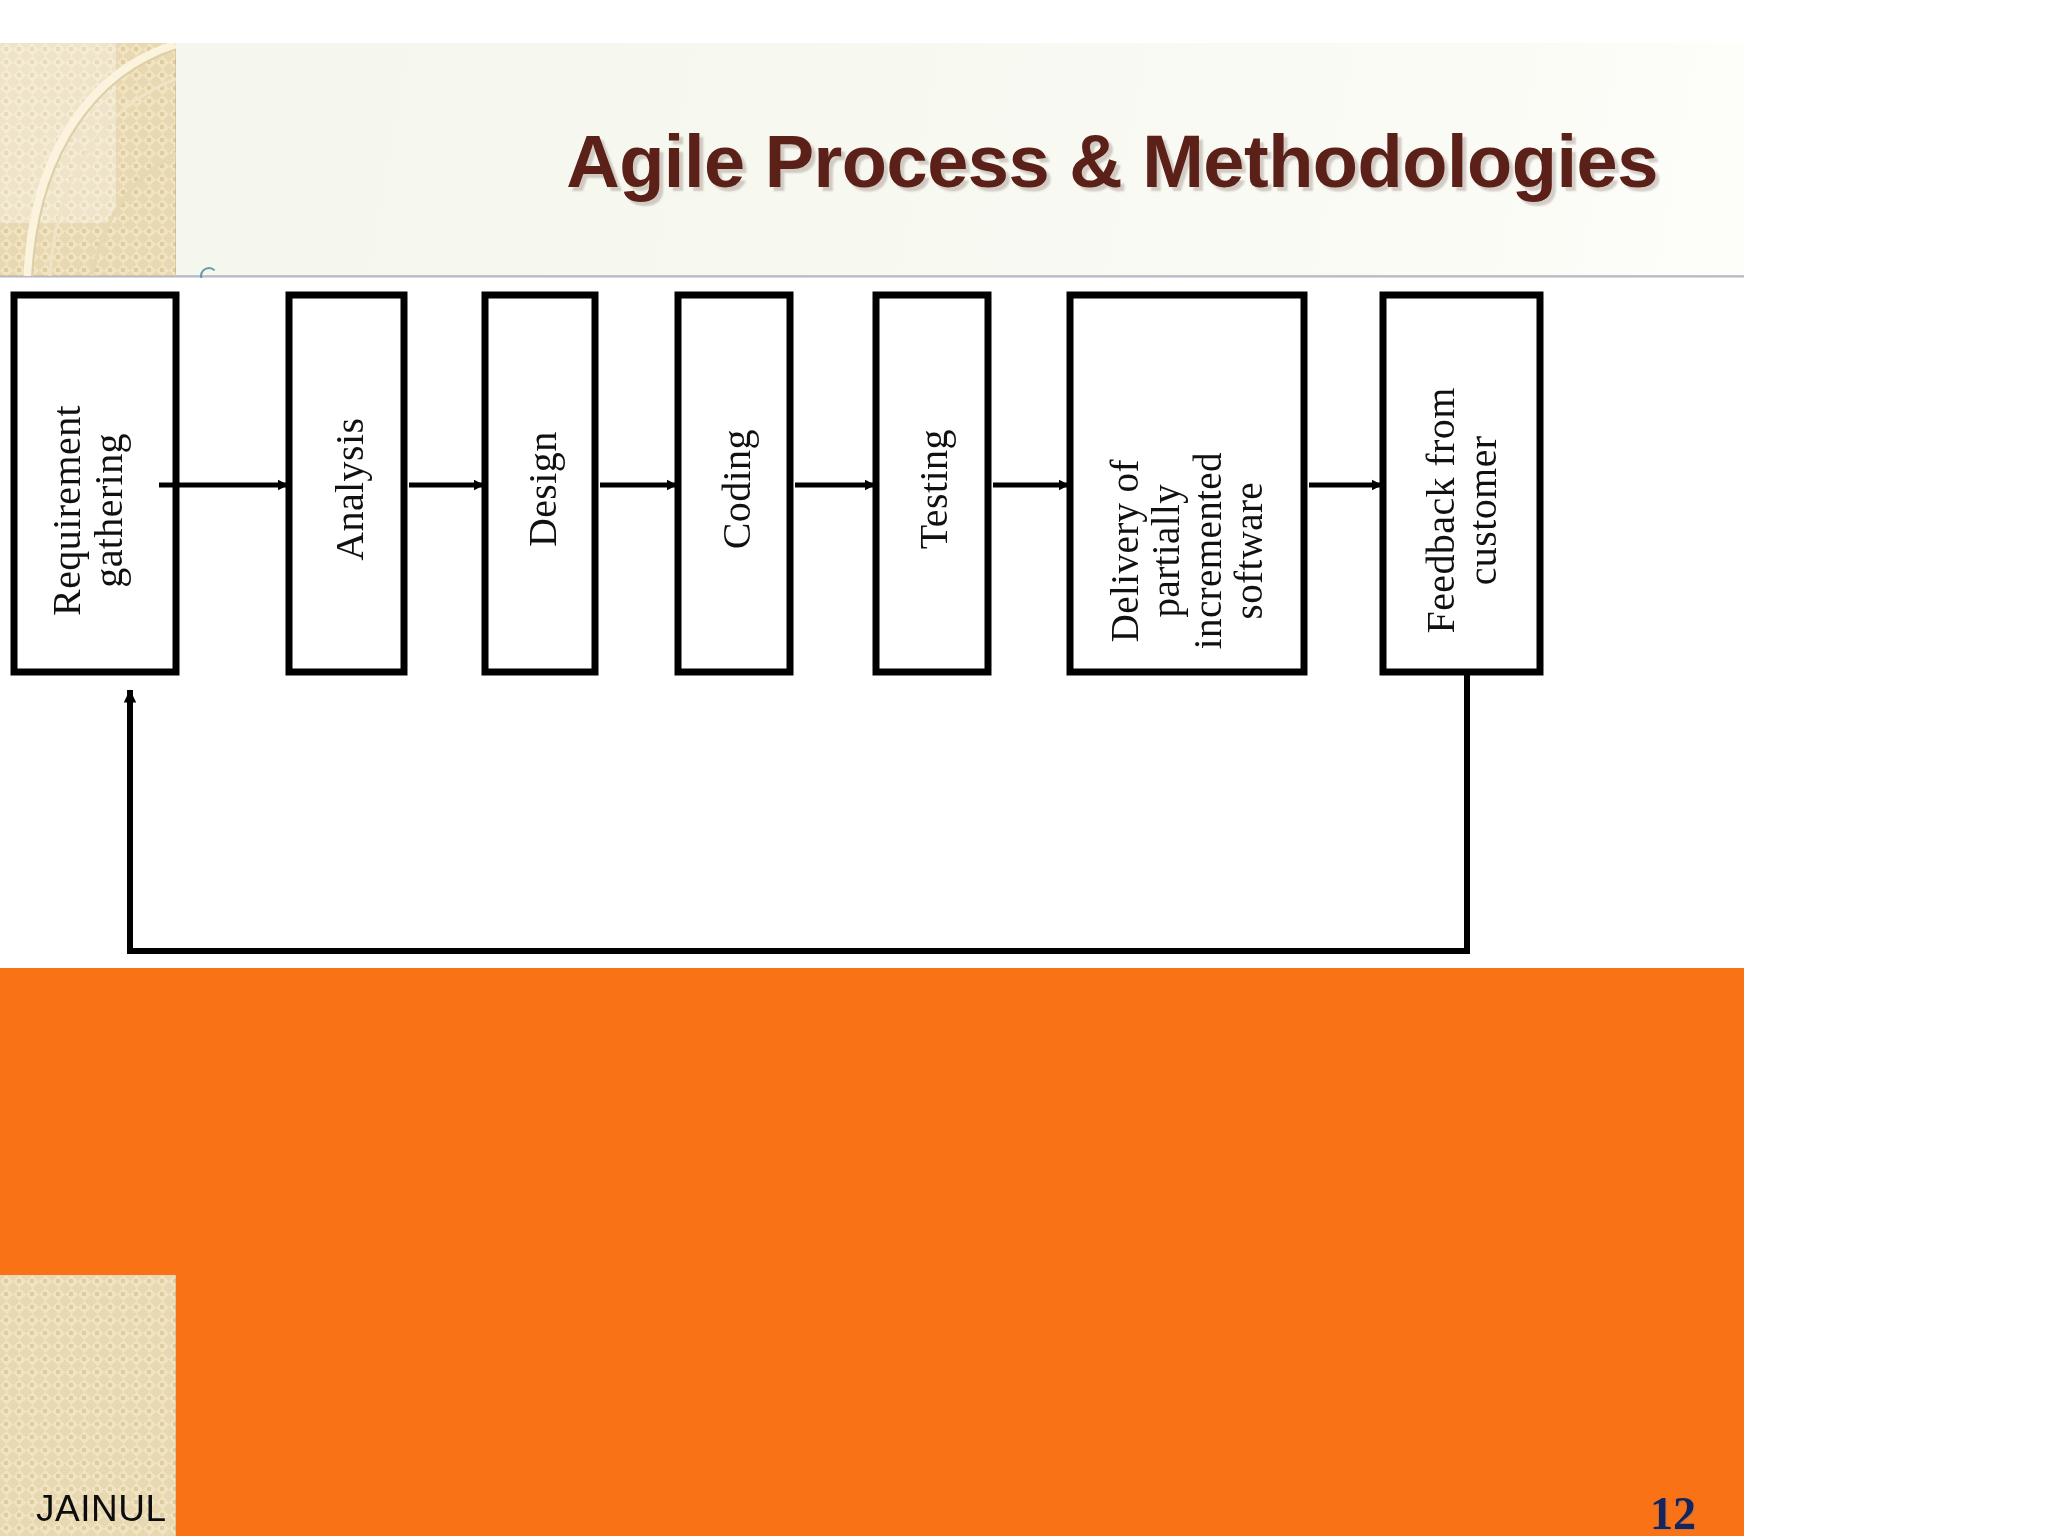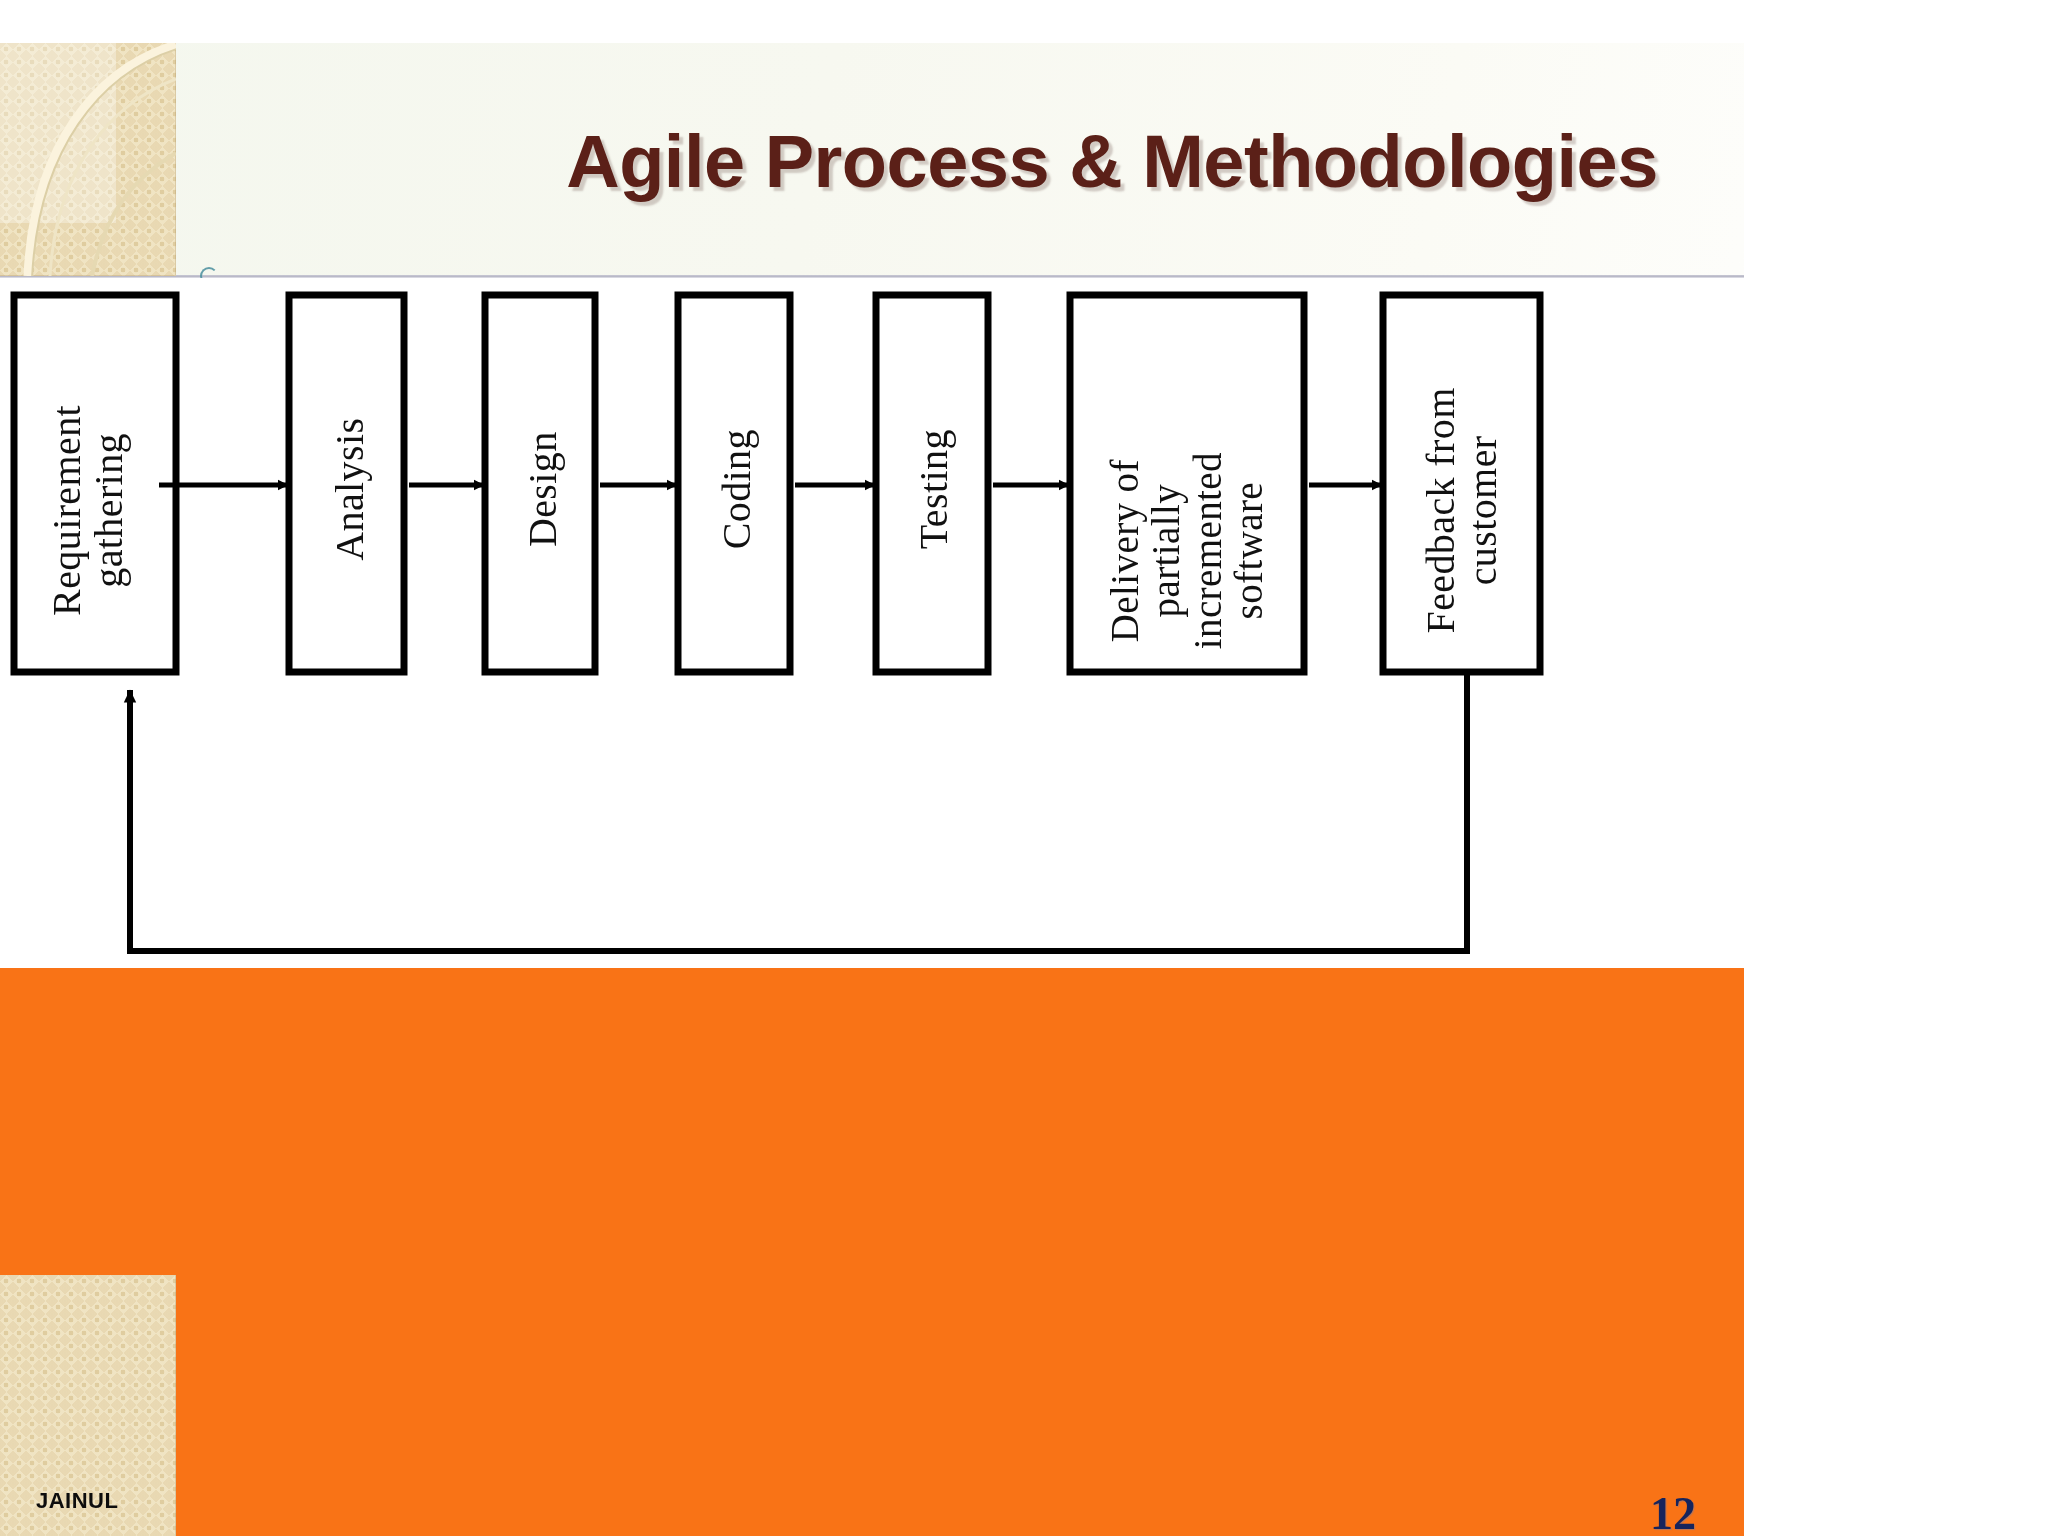--- a/index.html
+++ b/index.html
@@ -102,22 +102,22 @@
     text-align: center;
     letter-spacing: 0.4px;
   }
 
   
   .footer-name {
     position: absolute;
     left: 36px;
     top: 1445px;
     font-family: "Liberation Sans", sans-serif;
-    font-weight: bold;
-    font-size: 22px;
+    font-weight: normal;
+    font-size: 37px;
     color: #0d0d0d;
     letter-spacing: 0.5px;
   }
   .page-number {
     position: absolute;
     right: 48px;
     top: 1444px;
     font-family: "Liberation Serif", serif;
     font-size: 46px;
     color: #16245c;

